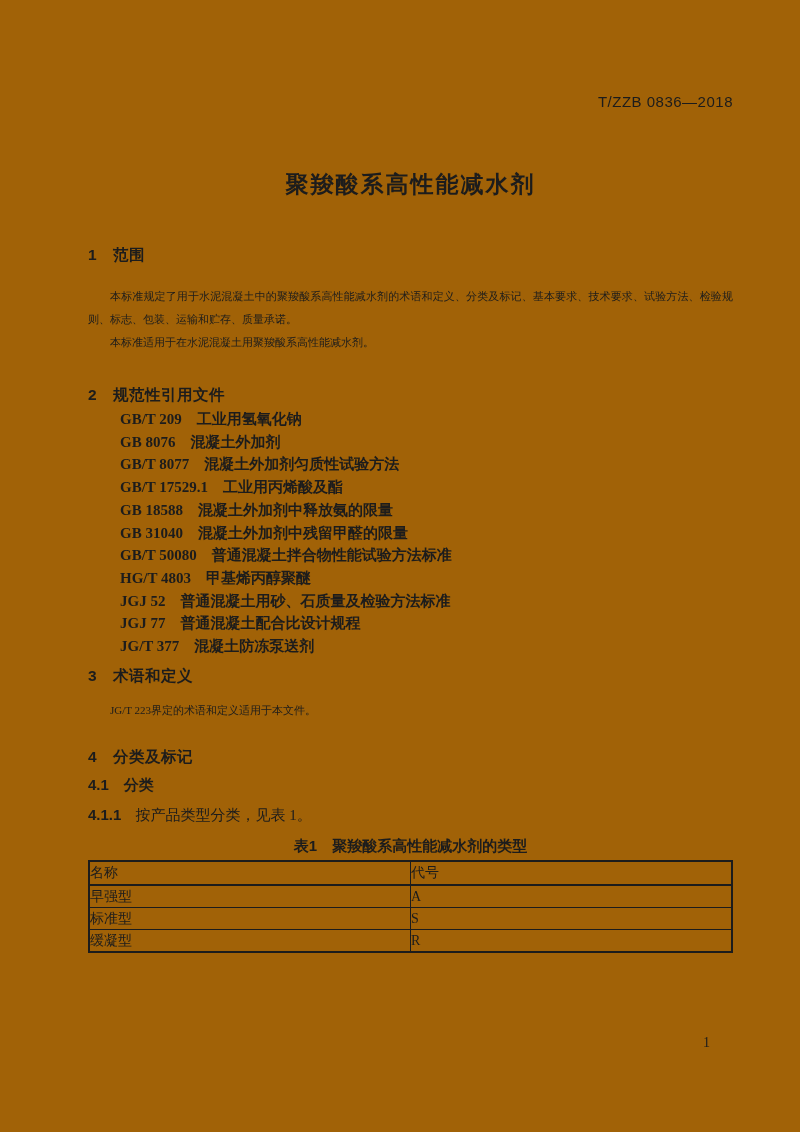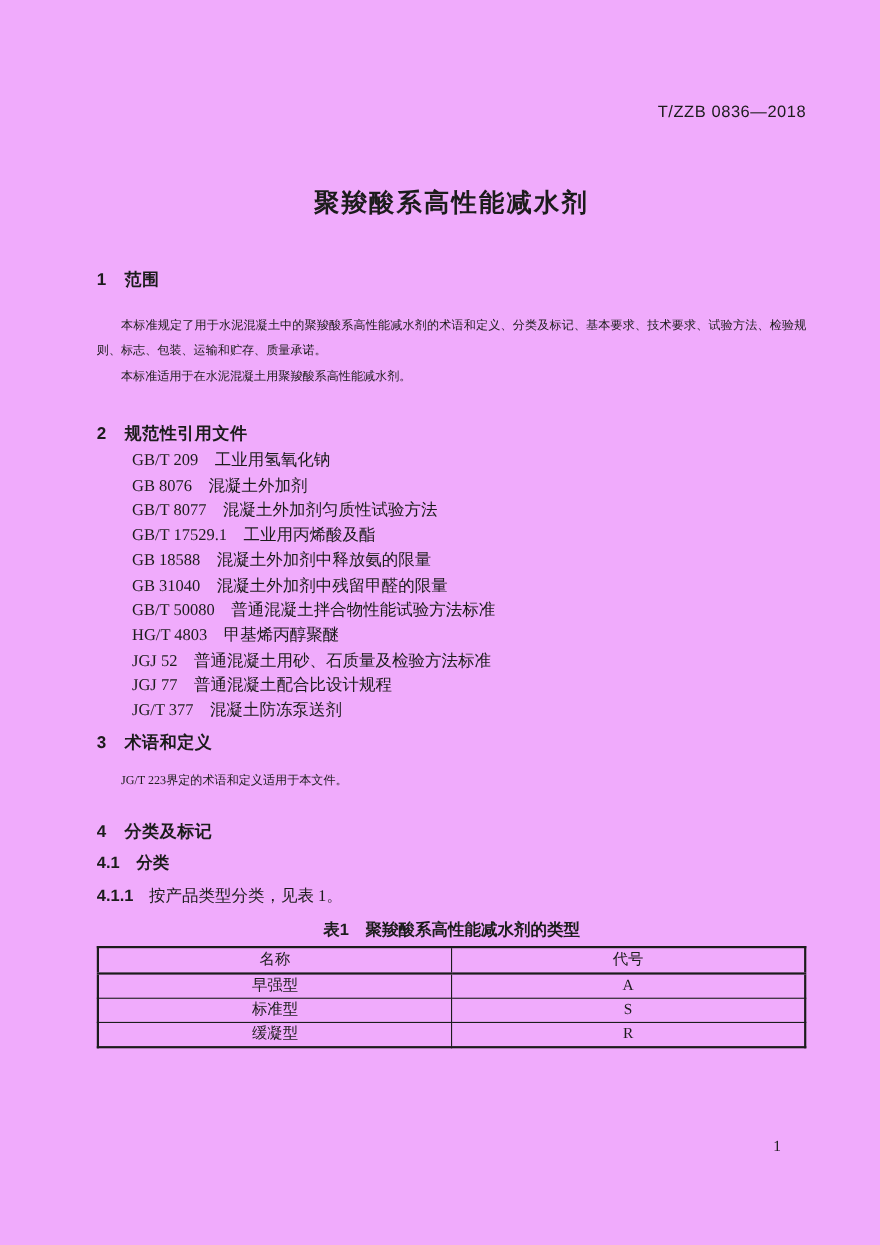--- a/index.html
+++ b/index.html
@@ -2,21 +2,21 @@
 <html lang="zh"><head>
 <meta charset="utf-8">
 <style>
   html, body { margin: 0; padding: 0; background: #ffffff; }
   .page {
     position: relative;
     width: 800px;
     height: 1132px;
     box-sizing: border-box;
     padding: 93px 67px 0 88px;
-    background: #f0abfc;
+    background: #a16207;
     color: #1c1c1c;
     font-family: "Liberation Serif", "DejaVu Serif", serif;
     overflow: hidden;
   }
   .doc-code {
     text-align: right;
     font-family: "Liberation Sans", "DejaVu Sans", sans-serif;
     font-size: 15px;
     letter-spacing: 0.5px;
     line-height: 18px;
@@ -49,21 +49,21 @@
     margin: 0;
     font-size: 11px;
     line-height: 23px;
     text-align: justify;
     text-indent: 2em;
   }
   .mt-title-h1 { margin-top: 45px; }
   .mt-p       { margin-top: 19px; }
   .mt-h2      { margin-top: 30px; }
   .mt-s2p     { margin-top: 20px; }
-  .refs       { margin-top: 2px; padding-left: 2em; }
+  .refs       { margin-top: 2px; padding-left: 2em; font-weight: bold; }
   .ref        { font-size: 15px; line-height: 22.7px; white-space: pre-wrap; }
   .mt-h3      { margin-top: 7px; }
   .mt-s3p     { margin-top: 12px; }
   .mt-h4      { margin-top: 24px; }
   .mt-h41     { margin-top: 6px; }
   .clause     { margin: 8px 0 0 0; font-size: 15px; line-height: 22px; }
   .clause-no  {
     font-family: "Liberation Sans", "DejaVu Sans", sans-serif;
     font-weight: bold;
     margin-right: 14px;
@@ -78,21 +78,21 @@
   }
   table.t1 {
     margin-top: 3px;
     width: 100%;
     border-collapse: collapse;
     border: 2px solid #1c1c1c;
     font-size: 14px;
   }
   table.t1 th, table.t1 td {
     border: 1px solid #1c1c1c;
-    text-align: center;
+    text-align: left;
     font-weight: normal;
     padding: 0;
     height: 21px;
     line-height: 21px;
   }
   table.t1 thead th {
     border-bottom: 2.5px solid #1c1c1c;
     height: 22px;
   }
   table.t1 col { width: 50%; }

